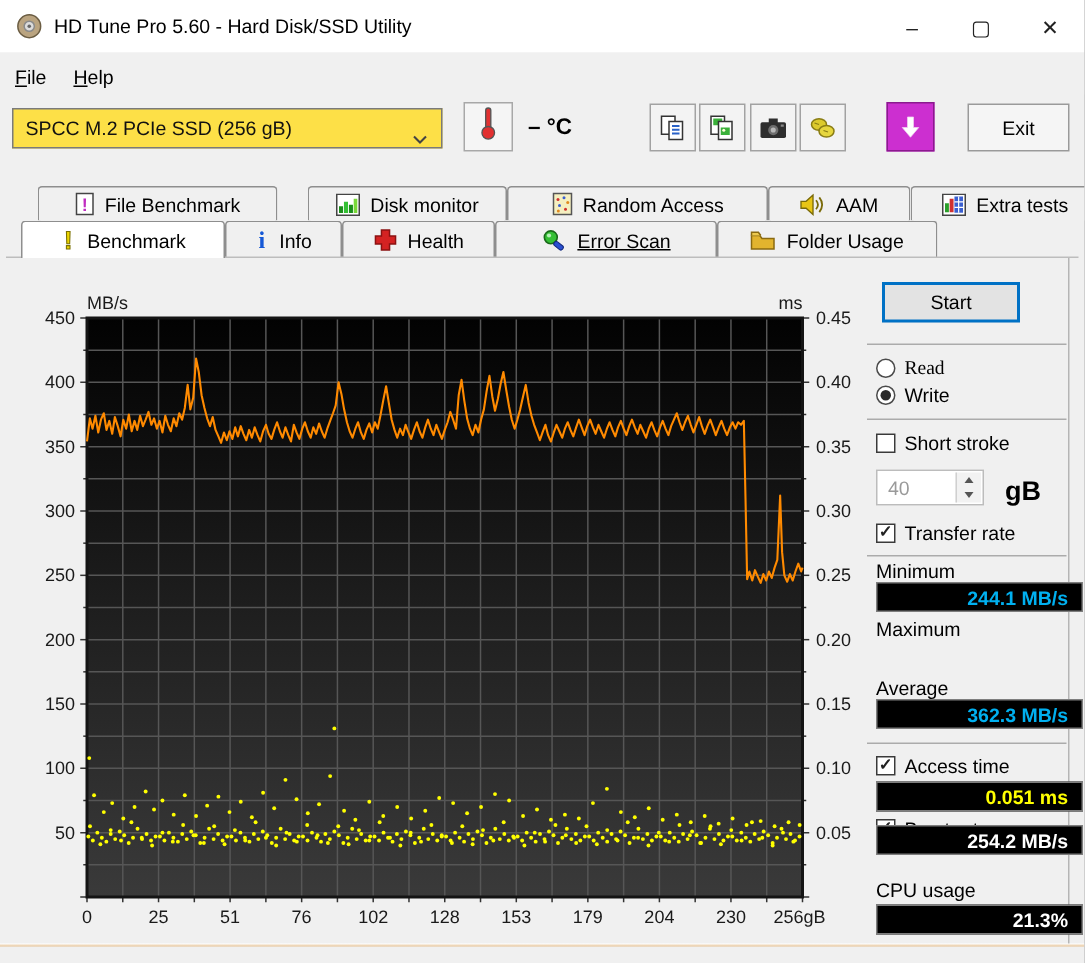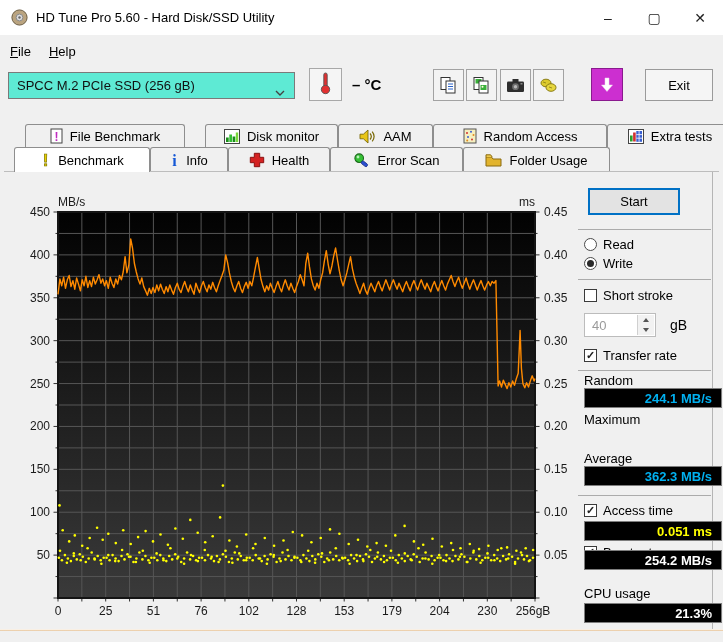--- a/index.html
+++ b/index.html
@@ -9,21 +9,21 @@
   .titlebar{position:absolute;left:0;top:0;right:0;height:35px;background:#ffffff;display:flex;align-items:center;}
   .app-icon{margin-left:11px;width:17px;height:17px;display:inline-flex;}
   .title-text{margin-left:8px;font-size:13px;color:#000;}
   .win-btns{position:absolute;right:0;top:0;height:35px;display:flex;}
   .win-btn{width:46px;height:35px;display:flex;align-items:center;justify-content:center;font-size:14px;color:#222;cursor:default;}
   
   .menubar{position:absolute;left:0;top:35px;right:0;height:28px;background:#f0f0f0;display:flex;align-items:flex-end;}
   .menu-item{display:inline-block;font-size:13px;color:#000;padding:4px 8px;margin-left:2px;}
   .menu-item::first-letter{text-decoration:underline;}
   
-  .combobox{position:absolute;left:8px;top:72px;width:287px;height:27px;background:#5eead4;border:1px solid #7a7a7a;
+  .combobox{position:absolute;left:8px;top:72px;width:287px;height:27px;background:#fde047;border:1px solid #7a7a7a;
     box-sizing:border-box;display:flex;align-items:center;font-size:13px;color:#111;padding-left:8px;}
   .combo-chevron{position:absolute;right:9px;top:11px;}
   .thermo-btn{position:absolute;left:309px;top:68px;width:33px;height:33px;border:1px solid #a8a8a8;background:#f5f5f5;
     display:flex;align-items:center;justify-content:center;box-sizing:border-box;}
   .temp-text{position:absolute;left:352px;top:76px;font-size:15px;font-weight:bold;color:#000;}
   .tool-btn{position:absolute;top:69px;width:31px;height:32px;border:1px solid #a2a2a2;background:#f3f3f3;
     display:flex;align-items:center;justify-content:center;box-sizing:border-box;}
   .tool-btn.magenta{background:#cc2fd0;border-color:#8a1a8e;top:68px;width:32px;height:33px;}
   .exit-btn{position:absolute;left:645px;top:69px;width:68px;height:32px;border:1px solid #9a9a9a;background:#f5f5f5;
     font-size:13px;color:#000;box-sizing:border-box;font-family:"Liberation Sans",sans-serif;}
@@ -51,21 +51,21 @@
   .checkbox{width:13px;height:13px;border:1px solid #3a3a3a;background:#fff;box-sizing:border-box;flex:0 0 auto;
     display:flex;align-items:center;justify-content:center;font-size:11px;line-height:11px;color:#222;}
   .checkbox.checked::after{content:"✓";font-weight:bold;}
   .spinner{position:absolute;left:584px;top:313px;width:72px;height:24px;border:1px solid #bcbcbc;background:#fff;box-sizing:border-box;}
   .spin-val{position:absolute;left:7px;top:4px;font-size:13px;color:#9a9a9a;}
   .spin-btns{position:absolute;right:1px;top:1px;bottom:1px;width:16px;border-left:1px solid #d0d0d0;background:#f2f2f2;
     display:flex;flex-direction:column;}
   .spin-up,.spin-down{flex:1;display:flex;align-items:center;justify-content:center;}
   .spin-up::after{content:"";border-left:3.5px solid transparent;border-right:3.5px solid transparent;border-bottom:4px solid #555;}
   .spin-down::after{content:"";border-left:3.5px solid transparent;border-right:3.5px solid transparent;border-top:4px solid #555;}
-  .unit-gb{position:absolute;left:670px;top:317px;font-size:14px;font-weight:normal;color:#000;}
+  .unit-gb{position:absolute;left:670px;top:317px;font-size:18px;font-weight:bold;color:#000;}
   .plabel{position:absolute;left:584px;font-size:13px;color:#000;}
   .valbox{position:absolute;left:584px;width:127px;height:18px;background:#000;border:1px solid #7e7e7e;box-sizing:content-box;
     font-size:13px;font-weight:bold;text-align:right;padding-right:9px;line-height:19px;}
   .valbox.cyan{color:#00b0f0;}
   .valbox.yellow{color:#ffff00;}
   .valbox.white{color:#ffffff;}
 </style>
 </head>
 <body>
 
@@ -123,43 +123,43 @@
           <svg width="16" height="15">
             <rect x="0.5" y="0.5" width="15" height="14" fill="#fff" stroke="#444"></rect>
             <rect x="2" y="8.5" width="2.7" height="4.5" fill="#1a8f1a"></rect>
             <rect x="5.3" y="5.5" width="2.7" height="7.5" fill="#34c034"></rect>
             <rect x="8.6" y="7.5" width="2.7" height="5.5" fill="#1a8f1a"></rect>
             <rect x="11.8" y="3.5" width="2.4" height="9.5" fill="#79d939"></rect>
           </svg>
         </span>
         <span>Disk monitor</span>
       </div>
-      <div class="tab" style="width: 95px;">
-        <span class="ticon">
-          <svg width="17" height="15">
-            <path d="M1 5.2h3.4L9 1v13L4.4 9.8H1z" fill="#e8c515" stroke="#7a6a08" stroke-width="0.9"></path>
-            <path d="M11 4.5q2.6 3 0 6M13.2 2.6q3.8 4.9 0 9.8" stroke="#7a6a08" fill="none" stroke-width="1.2"></path>
-          </svg>
-        </span>
-        <span>AAM</span>
-      </div>
       <div class="tab" style="width: 174px;">
         <span class="ticon">
           <svg width="14" height="16">
             <rect x="1" y="1" width="12" height="14" fill="#f5efc0" stroke="#555"></rect>
             <circle cx="4" cy="5" r="1" fill="#d03030"></circle>
             <circle cx="8" cy="3.8" r="1" fill="#3a5fd0"></circle>
             <circle cx="10.5" cy="7" r="1" fill="#e08a20"></circle>
             <circle cx="5" cy="9" r="1" fill="#3a5fd0"></circle>
             <circle cx="9" cy="11.5" r="1" fill="#d03030"></circle>
             <circle cx="4.2" cy="12.6" r="1" fill="#e08a20"></circle>
           </svg>
         </span>
         <span>Random Access</span>
       </div>
+      <div class="tab" style="width: 95px;">
+        <span class="ticon">
+          <svg width="17" height="15">
+            <path d="M1 5.2h3.4L9 1v13L4.4 9.8H1z" fill="#e8c515" stroke="#7a6a08" stroke-width="0.9"></path>
+            <path d="M11 4.5q2.6 3 0 6M13.2 2.6q3.8 4.9 0 9.8" stroke="#7a6a08" fill="none" stroke-width="1.2"></path>
+          </svg>
+        </span>
+        <span>AAM</span>
+      </div>
       <div class="tab" style="width: 126px;">
         <span class="ticon">
           <svg width="16" height="15">
             <rect x="0.5" y="0.5" width="15" height="14" fill="#fff" stroke="#444"></rect>
             <rect x="2" y="6.5" width="2.6" height="6" fill="#2a9f2a"></rect>
             <rect x="5.1" y="3.5" width="2.6" height="9" fill="#d03030"></rect>
             <rect x="8.3" y="2" width="5.7" height="10.8" fill="#3a5fd0"></rect>
             <path d="M8.3 5.6h5.7M8.3 9.2h5.7M11.1 2v10.8" stroke="#fff" stroke-width="0.8"></path>
           </svg>
         </span>
@@ -184,21 +184,21 @@
         <span>Info</span>
       </div>
       <div class="tab" style="width: 102px;">
         <span class="ticon">
           <svg width="16" height="16">
             <path d="M5.3 1.3h5.4v4h4v5.4h-4v4H5.3v-4h-4V5.3h4z" fill="#d42222" stroke="#8a1212" stroke-width="1"></path>
           </svg>
         </span>
         <span>Health</span>
       </div>
-      <div class="tab" style="width: 133px;">
+      <div class="tab" style="width: 148px; text-decoration: underline;">
         <span class="ticon">
           <svg width="17" height="16">
             <circle cx="6.2" cy="6.2" r="4.3" fill="#35c035" stroke="#1a6a1a" stroke-width="1.1"></circle>
             <circle cx="5" cy="5" r="1.4" fill="#b8f0b8"></circle>
             <rect x="9.6" y="8.4" width="7" height="3.2" rx="1.4" transform="rotate(38 9.6 8.4)" fill="#2a4fd0" stroke="#122a80" stroke-width="0.7"></rect>
           </svg>
         </span>
         <span>Error Scan</span>
       </div>
       <div class="tab" style="width: 147px;">
@@ -641,21 +641,21 @@
       <text x="344.2" y="435" text-anchor="middle" font-size="12" fill="#1a1a1a" font-family="Liberation Sans, sans-serif" font-weight="normal">153</text>
       <text x="391.9" y="435" text-anchor="middle" font-size="12" fill="#1a1a1a" font-family="Liberation Sans, sans-serif" font-weight="normal">179</text>
       <text x="439.6" y="435" text-anchor="middle" font-size="12" fill="#1a1a1a" font-family="Liberation Sans, sans-serif" font-weight="normal">204</text>
       <text x="487.3" y="435" text-anchor="middle" font-size="12" fill="#1a1a1a" font-family="Liberation Sans, sans-serif" font-weight="normal">230</text>
       <text x="533" y="435" text-anchor="middle" font-size="12" fill="#1a1a1a" font-family="Liberation Sans, sans-serif" font-weight="normal">256gB</text>
     </svg>
 
   <button class="start-btn">Start</button>
   <div class="sep" style="top:229px;"></div>
 
-  <div class="ctl-row" style="top:237px;">
+  <div class="ctl-row" style="top:237px;font-family:Liberation Serif, serif;">
     <span class="radio"></span>
     <span>Read</span>
   </div>
   <div class="ctl-row" style="top:256px;">
     <span class="radio sel"></span>
     <span>Write</span>
   </div>
   <div class="sep" style="top:279px;"></div>
 
   <div class="ctl-row" style="top:288px;">
@@ -670,21 +670,21 @@
     </span>
   </div>
   <span class="unit-gb">gB</span>
 
   <div class="ctl-row" style="top:348px;">
     <span class="checkbox checked"></span>
     <span>Transfer rate</span>
   </div>
   <div class="sep" style="top:370px;"></div>
 
-  <div class="plabel" style="top:373px;">Random</div>
+  <div class="plabel" style="top:373px;">Minimum</div>
   <div class="valbox cyan" style="top:388px;">244.1 MB/s</div>
   <div class="plabel" style="top:412px;">Maximum</div>
   <div class="plabel" style="top:451px;">Average</div>
   <div class="valbox cyan" style="top:466px;">362.3 MB/s</div>
   <div class="sep" style="top:495px;"></div>
 
   <div class="ctl-row" style="top:503px;">
     <span class="checkbox checked"></span>
     <span>Access time</span>
   </div>

